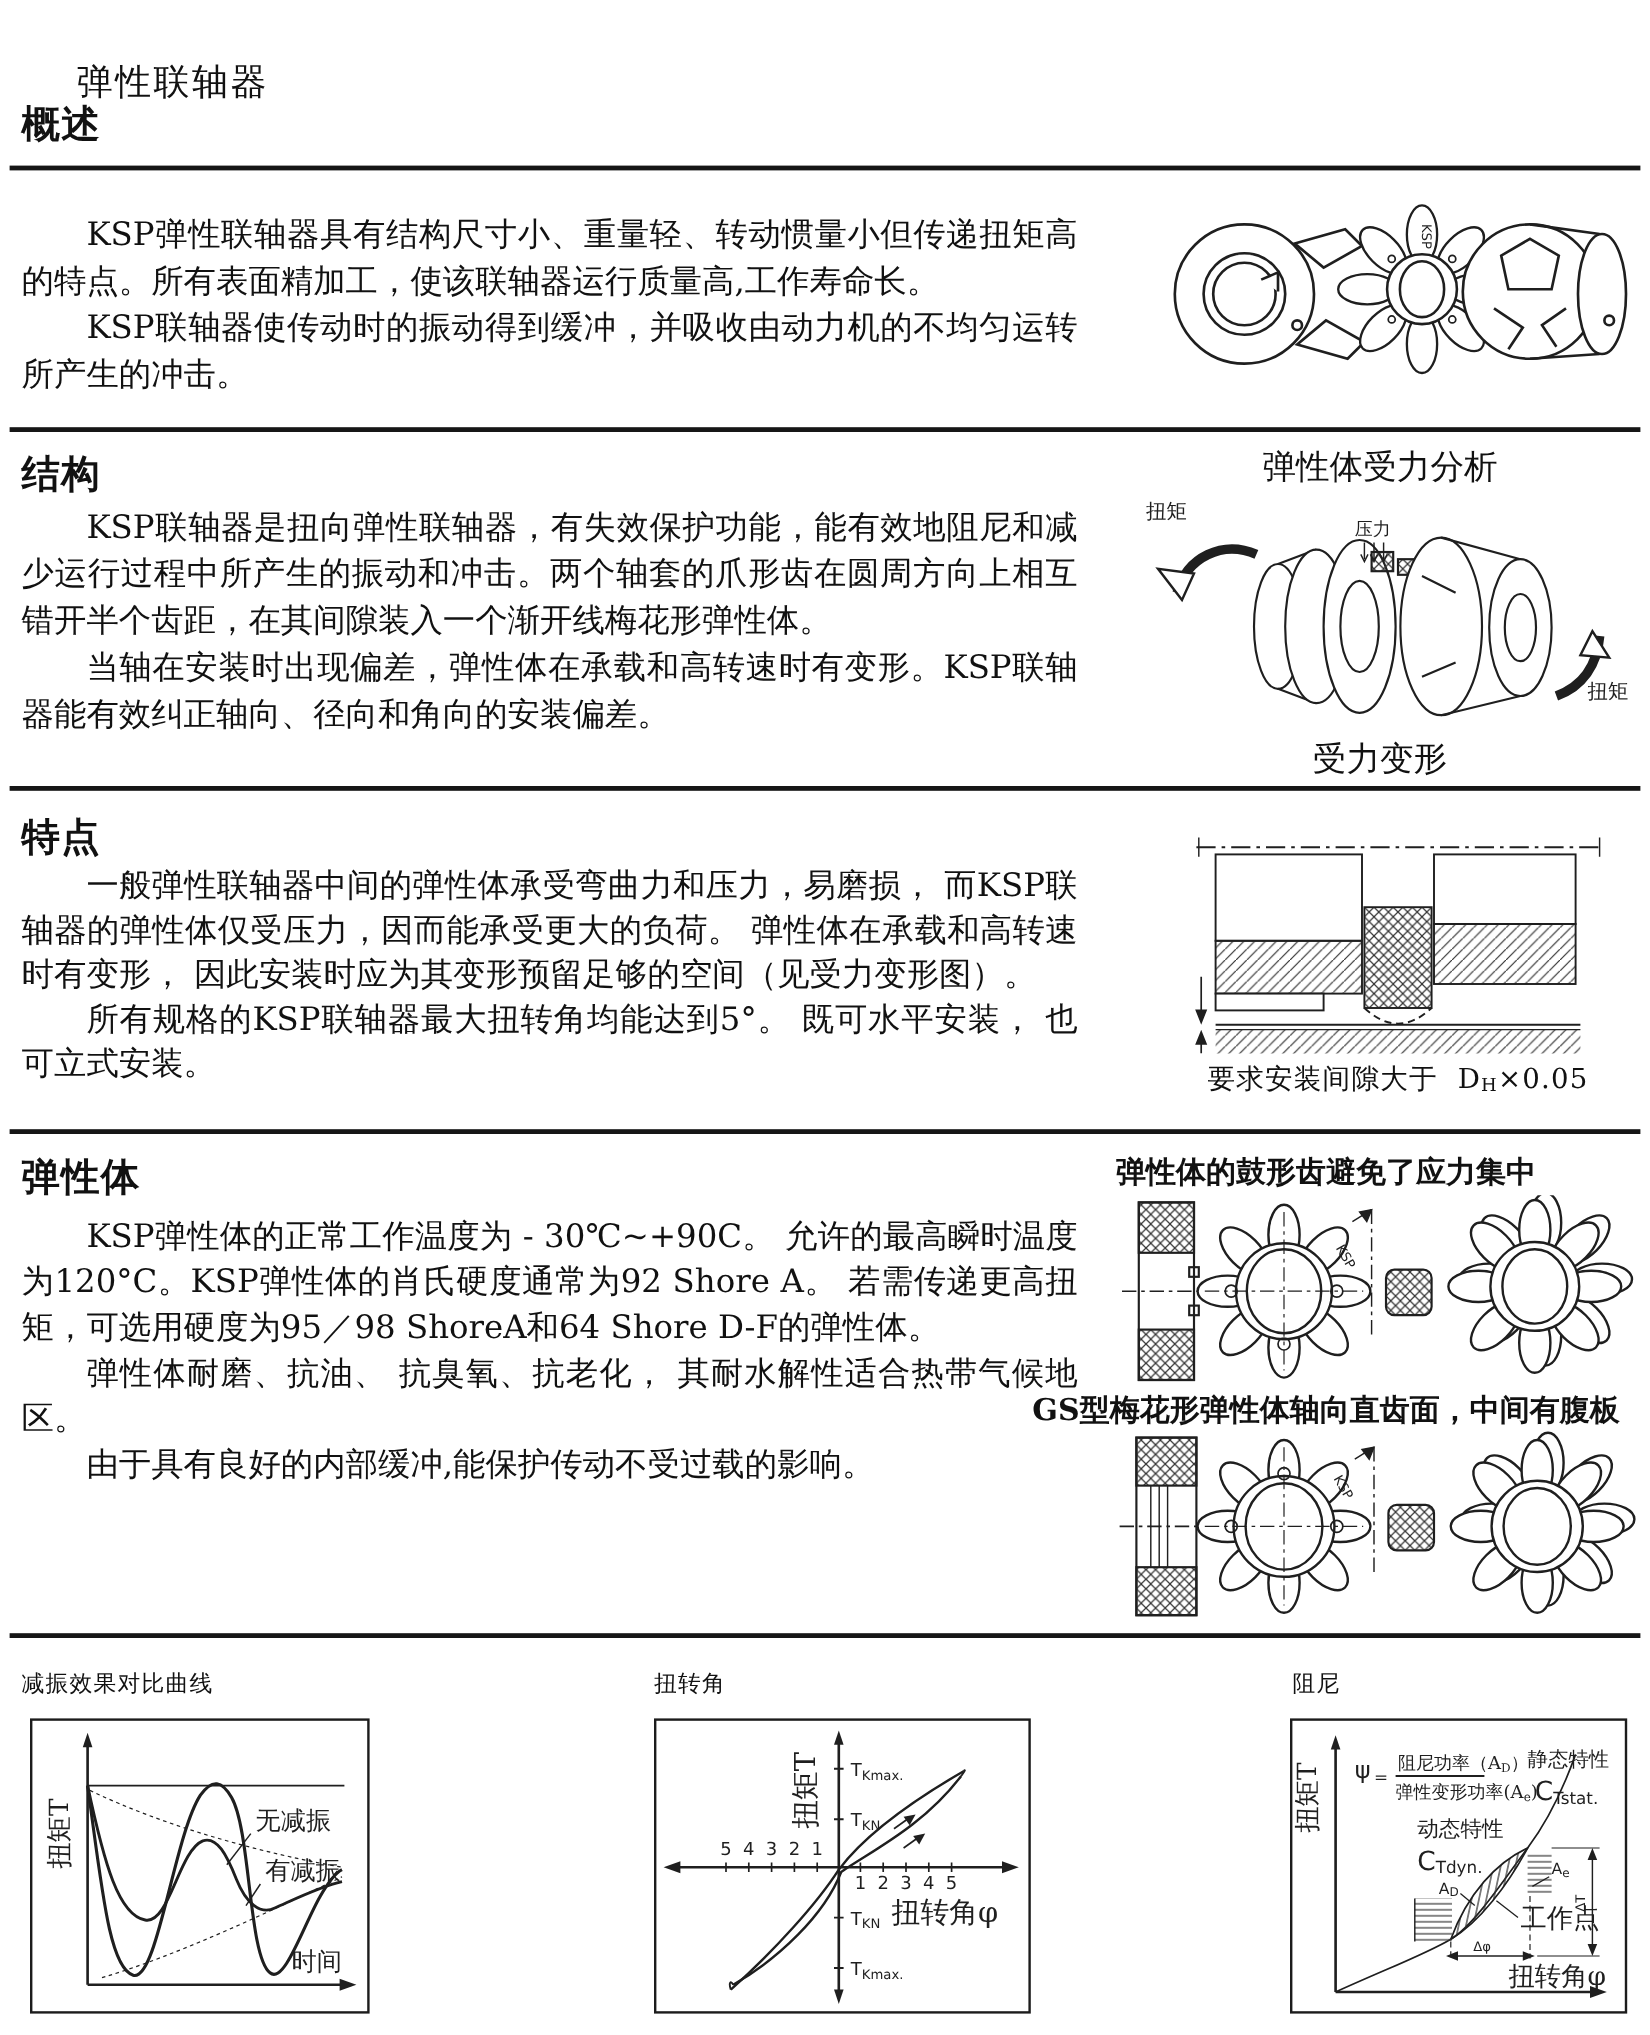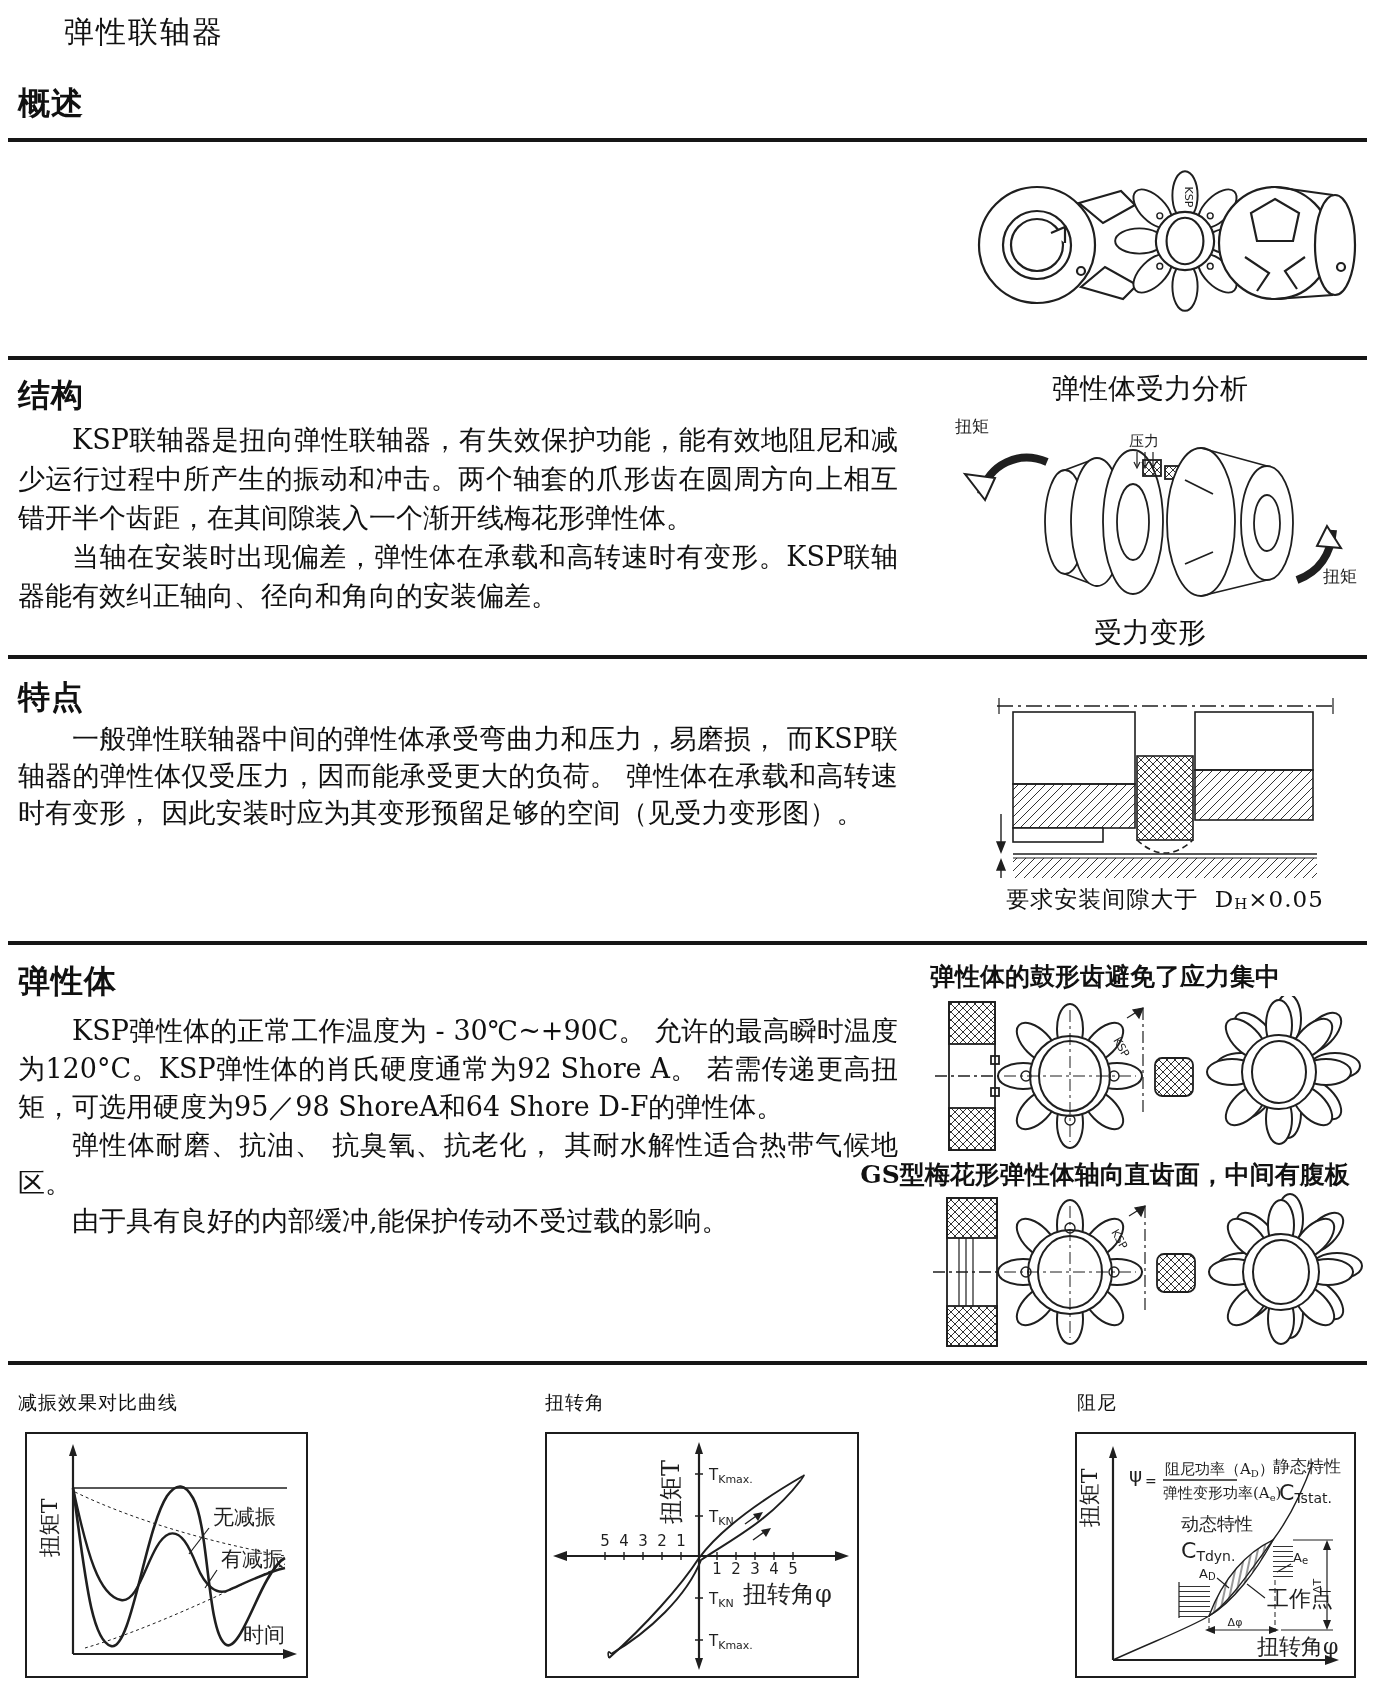--- a/index.html
+++ b/index.html
@@ -1,19 +1,19 @@
 <!DOCTYPE html>
 <html><head>
 <meta charset="utf-8">
 <style>
   html,body{margin:0;padding:0;background:#e8e8e8;}
   #page{position:relative;width:1375px;height:1696px;background:#ffffff;overflow:hidden;
         font-family:"DejaVu Serif","Liberation Serif",serif;color:#111;}
   .abs{position:absolute;}
-  .doc-title{font-family:"Liberation Sans","DejaVu Sans",sans-serif;font-size:30px;font-weight:500;letter-spacing:2px;}
+  .doc-title{font-family:"Liberation Sans","DejaVu Sans",sans-serif;font-size:30px;font-weight:500;letter-spacing:2px;margin-top:36px;}
   .sec-head{font-family:Liberation Serif, serif;font-size:32px;font-weight:bold;letter-spacing:1px;}
   .chart-head{font-family:"Liberation Sans","DejaVu Sans",sans-serif;font-size:19px;font-weight:normal;letter-spacing:1px;}
   .rule{position:absolute;height:4px;background:#161616;}
   .body-text{width:880px;font-size:27px;line-height:39px;text-align:justify;}
   .body-text p{margin:0;text-indent:2em;}
   .caption{font-size:28px;text-align:center;}
   .caption.bold{font-weight:bold;font-size:25px;}
   .gap-caption{font-size:23px;text-align:center;letter-spacing:1px;}
   .gap-caption .dim-sub{font-size:15px;vertical-align:-2px;}
   svg{display:block;}
@@ -53,32 +53,37 @@
         <ellipse cx="0" cy="-47" rx="13" ry="25" fill="#fff" stroke="#1f1f1f" stroke-width="2" transform="rotate(315)"></ellipse>
       </g>
     </defs>
   </svg>
 
   <div class="abs doc-title" style="left:64px;top:12px;">弹性联轴器</div>
 
   <div class="abs sec-head" style="left:18px;top:82px;">概述</div>
   <div class="rule" style="left:8px;top:138px;width:1359px;"></div>
 
+  <div class="abs body-text" style="left:18px;top:176px;">
+    <p>KSP弹性联轴器具有结构尺寸小、重量轻、转动惯量小但传递扭矩高的特点。所有表面精加工，使该联轴器运行质量高,工作寿命长。</p>
+    <p>KSP联轴器使传动时的振动得到缓冲，并吸收由动力机的不均匀运转所产生的冲击。</p>
+  </div>
 
   <div class="rule" style="left:8px;top:356px;width:1359px;"></div>
   <div class="abs sec-head" style="left:18px;top:374px;">结构</div>
   <div class="abs body-text" style="left:18px;top:420px;">
     <p>KSP联轴器是扭向弹性联轴器，有失效保护功能，能有效地阻尼和减少运行过程中所产生的振动和冲击。两个轴套的爪形齿在圆周方向上相互错开半个齿距，在其间隙装入一个渐开线梅花形弹性体。</p>
     <p>当轴在安装时出现偏差，弹性体在承载和高转速时有变形。KSP联轴器能有效纠正轴向、径向和角向的安装偏差。</p>
   </div>
 
   <div class="rule" style="left:8px;top:655px;width:1359px;"></div>
   <div class="abs sec-head" style="left:18px;top:676px;">特点</div>
   <div class="abs body-text" style="left:18px;top:720px;line-height:37px;">
     <p>一般弹性联轴器中间的弹性体承受弯曲力和压力，易磨损， 而KSP联轴器的弹性体仅受压力，因而能承受更大的负荷。 弹性体在承载和高转速时有变形， 因此安装时应为其变形预留足够的空间（见受力变形图）。</p>
+    <p>所有规格的KSP联轴器最大扭转角均能达到5°。 既可水平安装， 也可立式安装。</p>
   </div>
 
   <div class="rule" style="left:8px;top:941px;width:1359px;"></div>
   <div class="abs sec-head" style="left:18px;top:960px;">弹性体</div>
   <div class="abs body-text" style="left:18px;top:1012px;line-height:38px;">
     <p>KSP弹性体的正常工作温度为 - 30℃~+90C。 允许的最高瞬时温度为120°C。KSP弹性体的肖氏硬度通常为92 Shore A。 若需传递更高扭矩，可选用硬度为95／98 ShoreA和64 Shore D-F的弹性体。</p>
     <p>弹性体耐磨、抗油、 抗臭氧、抗老化， 其耐水解性适合热带气候地区。</p>
     <p>由于具有良好的内部缓冲,能保护传动不受过载的影响。</p>
   </div>
 

